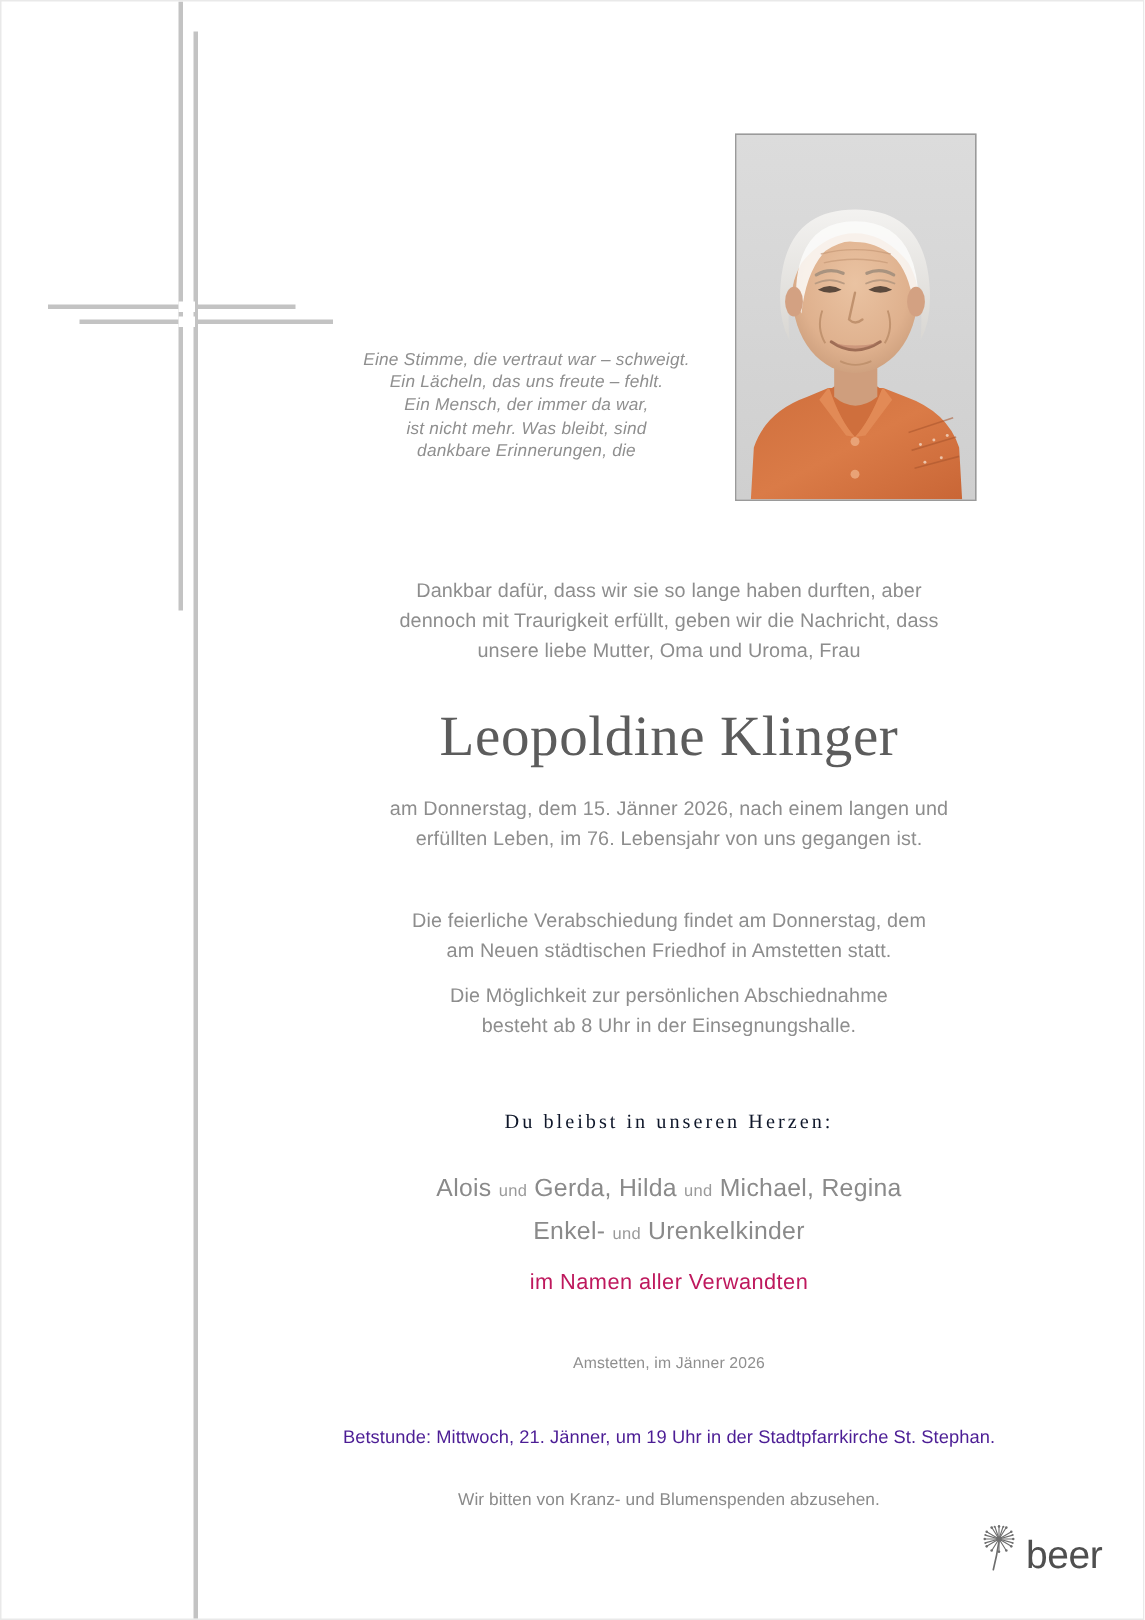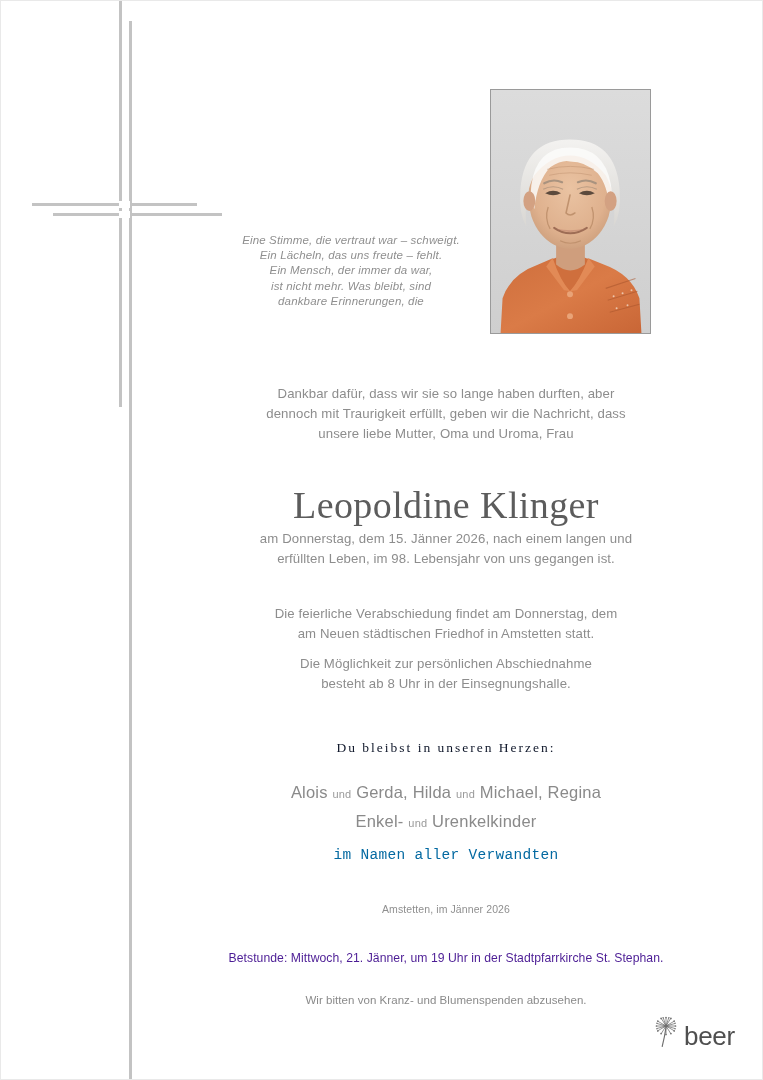--- a/index.html
+++ b/index.html
@@ -79,21 +79,20 @@
   }
 
   #deceased-name {
     top: 467px;
     font-family: "Liberation Serif", serif;
     font-size: 38px;
     line-height: 46px;
     color: #5c5c5c;
     letter-spacing: 0.4px;
     font-weight: 400;
-    margin-top: 14px;
   }
 
   .death-info {
     top: 528px;
     font-size: 13.2px;
     line-height: 20px;
     color: #8d8d8d;
     letter-spacing: 0.1px;
   }
 
@@ -119,23 +118,22 @@
     font-size: 16.5px;
     line-height: 27px;
     color: #8a8a8a;
     letter-spacing: 0.2px;
   }
   #family-names .small-und { font-size: 11px; color: #9a9a9a; text-align: center; }
 
   #on-behalf {
     top: 846px;
     font-size: 14.5px;
-    color: #0369a1;
+    color: #be185d;
     letter-spacing: 0.3px;
-    font-family: Liberation Mono, monospace;
   }
 
   #place-date {
     top: 902px;
     font-size: 10.5px;
     color: #8f8f8f;
     letter-spacing: 0.1px;
   }
 
   #vigil-note {
@@ -281,21 +279,21 @@
   <div class="col intro">
     <div>Dankbar dafür, dass wir sie so lange haben durften, aber</div>
     <div>dennoch mit Traurigkeit erfüllt, geben wir die Nachricht, dass</div>
     <div>unsere liebe Mutter, Oma und Uroma, Frau</div>
   </div>
 
   <div class="col" id="deceased-name">Leopoldine Klinger</div>
 
   <div class="col death-info">
     <div>am Donnerstag, dem 15. Jänner 2026, nach einem langen und</div>
-    <div>erfüllten Leben, im 98. Lebensjahr von uns gegangen ist.</div>
+    <div>erfüllten Leben, im 76. Lebensjahr von uns gegangen ist.</div>
   </div>
 
   <div class="col funeral-info">
     <div>Die feierliche Verabschiedung findet am Donnerstag, dem</div>
     <div>am Neuen städtischen Friedhof in Amstetten statt.</div>
     <div class="para2">Die Möglichkeit zur persönlichen Abschiednahme</div>
     <div>besteht ab 8 Uhr in der Einsegnungshalle.</div>
   </div>
 
   <div class="col" id="heart-line">Du bleibst in unseren Herzen:</div>

